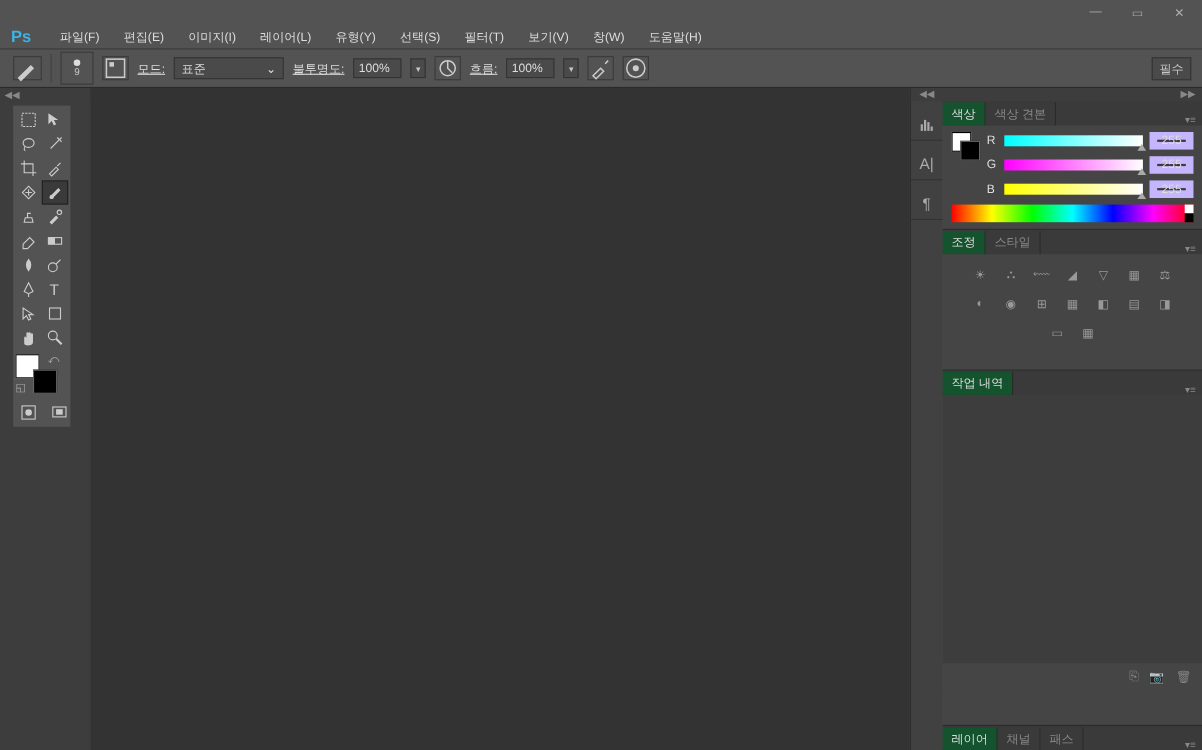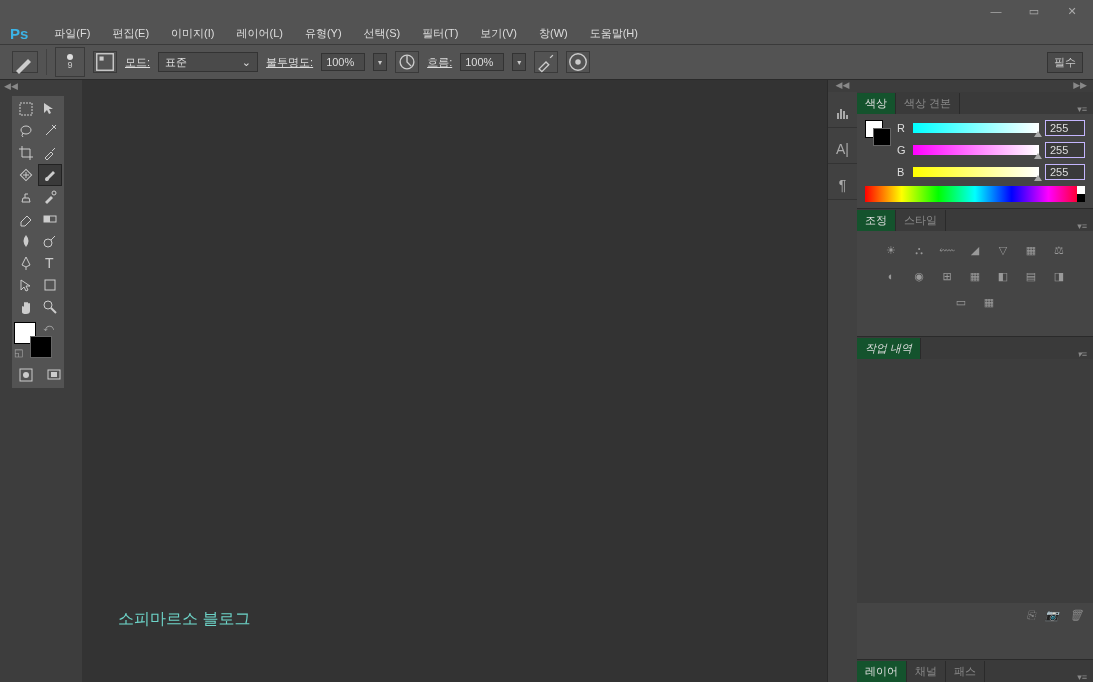--- a/index.html
+++ b/index.html
@@ -52,29 +52,29 @@
 .panel-fg { position: absolute; top: 0; left: 0; width: 18px; height: 18px; background: #fff; border: 1px solid #000; }
 .panel-bg { position: absolute; bottom: 0; right: 0; width: 18px; height: 18px; background: #000; border: 1px solid #666; }
 .rgb-sliders { flex: 1; display: flex; flex-direction: column; gap: 6px; }
 .rgb-row { display: flex; align-items: center; gap: 6px; }
 .rgb-label { width: 10px; color: #ddd; }
 .rgb-slider { flex: 1; height: 10px; position: relative; }
 .rgb-slider.r { background: linear-gradient(to right, #00ffff, #ffffff); }
 .rgb-slider.g { background: linear-gradient(to right, #ff00ff, #ffffff); }
 .rgb-slider.b { background: linear-gradient(to right, #ffff00, #ffffff); }
 .rgb-handle { position: absolute; right: -3px; top: 8px; width: 0; height: 0; border-left: 4px solid transparent; border-right: 4px solid transparent; border-bottom: 6px solid #aaa; }
-.rgb-input { width: 40px; height: 16px; background: #3a3a3a; border: 1px solid #c4b5fd; color: #ddd; padding: 0 4px; font-size: 11px; display: flex; align-items: center; }
+.rgb-input { width: 40px; height: 16px; background: #3a3a3a; border: 7px solid #c4b5fd; color: #ddd; padding: 0 4px; font-size: 11px; display: flex; align-items: center; }
 .spectrum { height: 16px; margin-top: 6px; background: linear-gradient(to right, #ff0000, #ffff00, #00ff00, #00ffff, #0000ff, #ff00ff, #ff0000); position: relative; }
 .spectrum::before { content: ""; position: absolute; right: 0; top: 0; width: 8px; height: 8px; background: #fff; }
 .spectrum::after { content: ""; position: absolute; right: 0; bottom: 0; width: 8px; height: 8px; background: #000; }
 .adj-panel { height: 128px; }
 .adj-label { color: #aaa; margin-bottom: 8px; }
 .adj-icons { display: flex; flex-wrap: wrap; gap: 8px; justify-content: center; padding: 4px 12px; }
 .adj-icon { width: 20px; height: 18px; color: #999; display: flex; align-items: center; justify-content: center; cursor: pointer; }
-.history-panel { flex: 1; min-height: 260px; font-style: italic; }
+.history-panel { flex: 1; min-height: 260px; }
 .history-body { height: 244px; background: #3d3d3d; }
 .history-footer { height: 24px; display: flex; align-items: center; justify-content: flex-end; gap: 10px; padding-right: 10px; color: #888; background: #454545; }
 .layers-panel { height: 22px; text-align: center; }
 .panel-collapse-top { height: 12px; font-size: 9px; text-align: right; padding-right: 6px; color: #888; background: #3d3d3d; }
 </style>
 </head>
 <body>
 
 <div class="titlebar">
   <div class="win-btn">—</div>
@@ -272,21 +272,20 @@
               <rect x="2" y="3" width="12" height="9" fill="none" stroke="#ccc"></rect>
               <rect x="5" y="5" width="6" height="5" fill="#ccc"></rect>
             </svg>
           </div>
       </div>
     </div>
   </div>
 
   <div class="canvas-wrap">
     <div class="watermark">
-      <div class="watermark-title">소피마르소 블로그</div>
     </div>
   </div>
 
   <div class="side-dock">
     <div class="dock-collapse">◀◀</div>
     <div class="dock-icon">
         <svg width="16" height="16" viewBox="0 0 16 16">
           <rect x="2" y="8" width="2" height="6" fill="#aaa"></rect>
           <rect x="5" y="4" width="2" height="10" fill="#aaa"></rect>
           <rect x="8" y="6" width="2" height="8" fill="#aaa"></rect>

